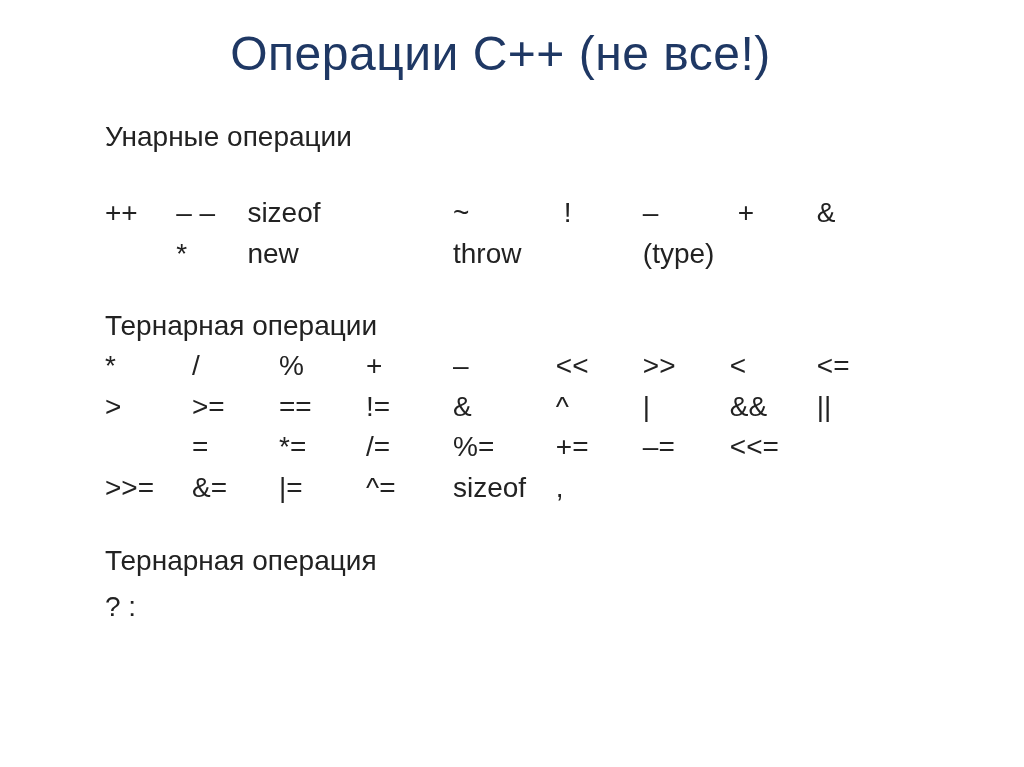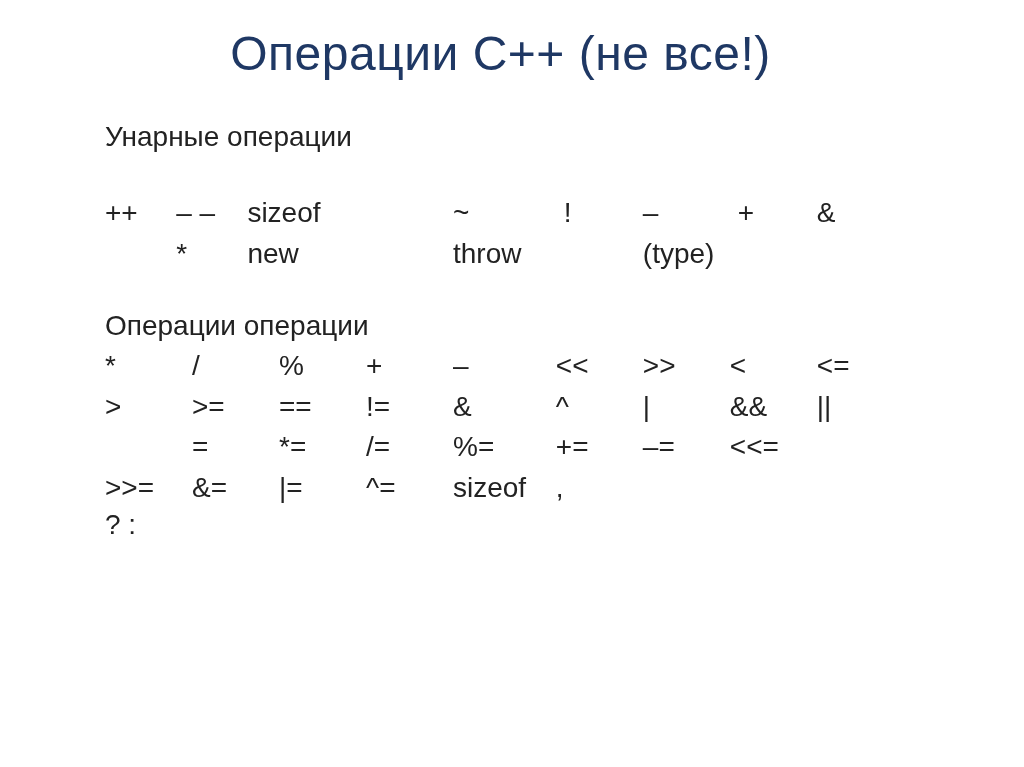--- a/index.html
+++ b/index.html
@@ -91,21 +91,21 @@
       <td></td>
       <td>throw</td>
       <td></td>
       <td>(type)</td>
       <td></td>
       <td></td>
     </tr>
   </tbody>
     </table>
 
-  <p class="section-label binary-label">Операции операции</p>
+  <p class="section-label binary-label">Тернарная операции</p>
 
   <table class="op">
     <colgroup>
       <col style="width:11%">
         <col style="width:11%">
         <col style="width:11%">
         <col style="width:11%">
       <col style="width:13%">
         <col style="width:11%">
         <col style="width:11%">
@@ -153,15 +153,16 @@
       <td>^=</td>
       <td>sizeof</td>
       <td>,</td>
       <td></td>
       <td></td>
       <td></td>
     </tr>
   </tbody>
     </table>
 
+  <p class="section-label ternary-label">Тернарная операция</p>
   <div class="ternary-value">? :</div>
 
 </div>
 
 </body></html>

